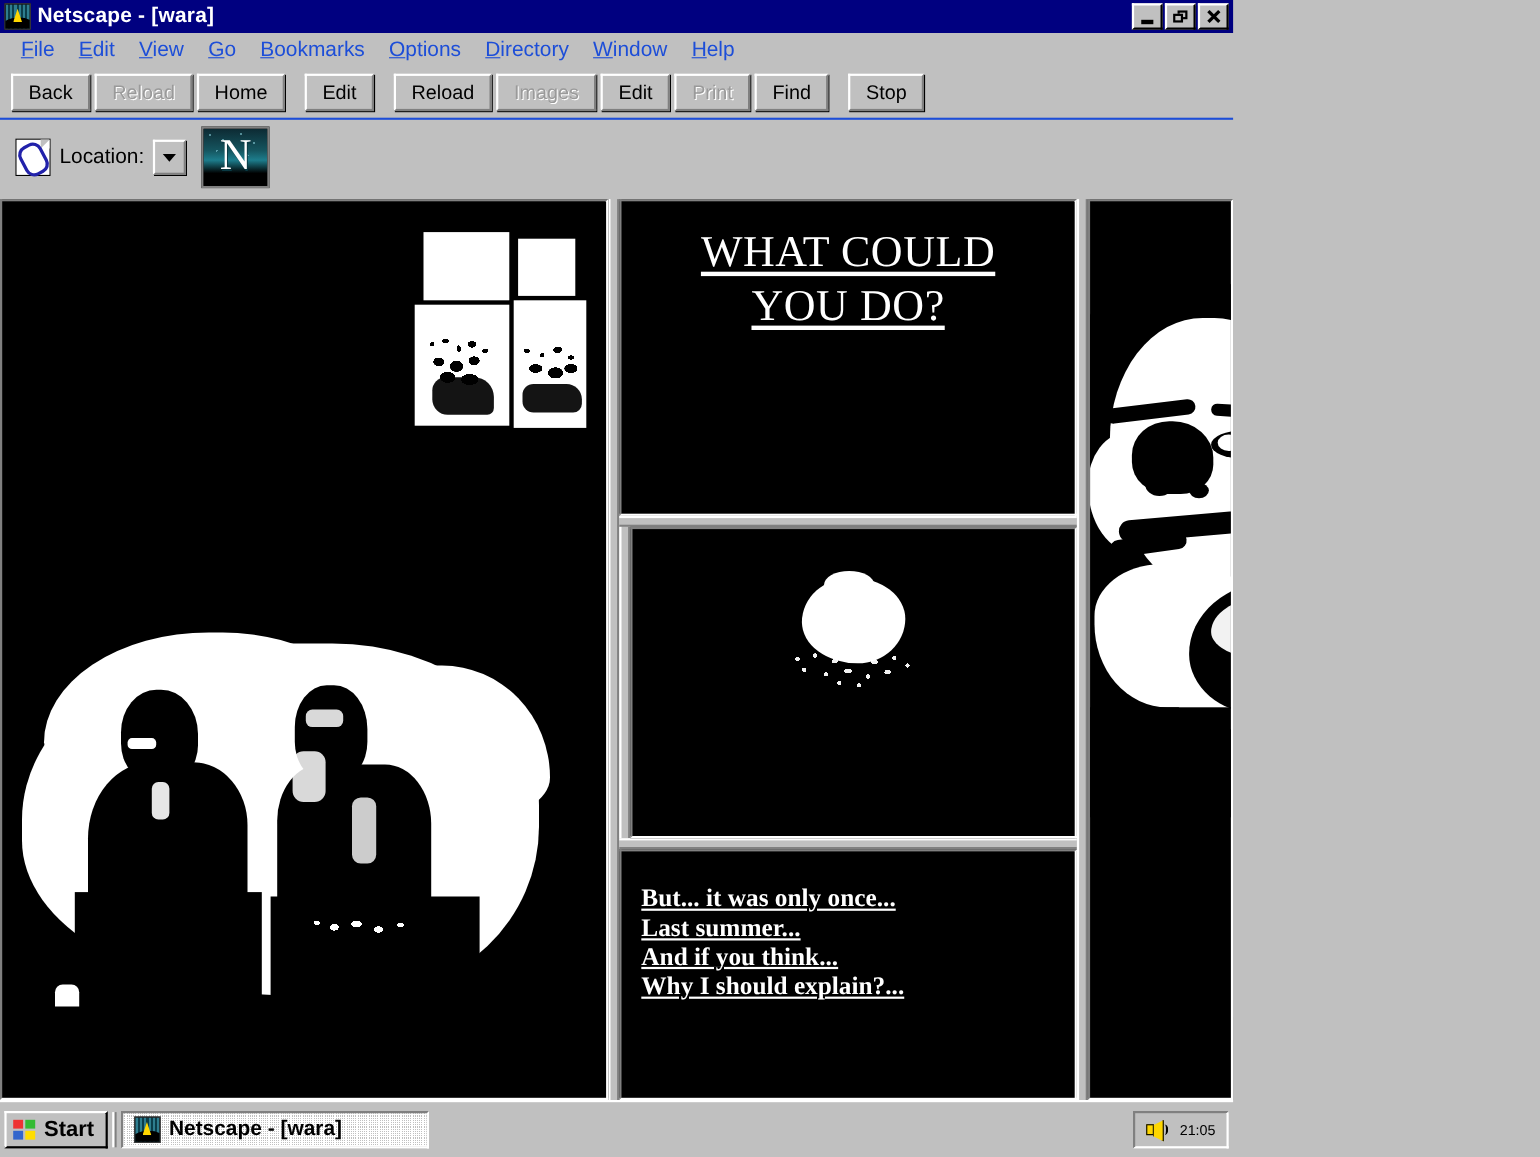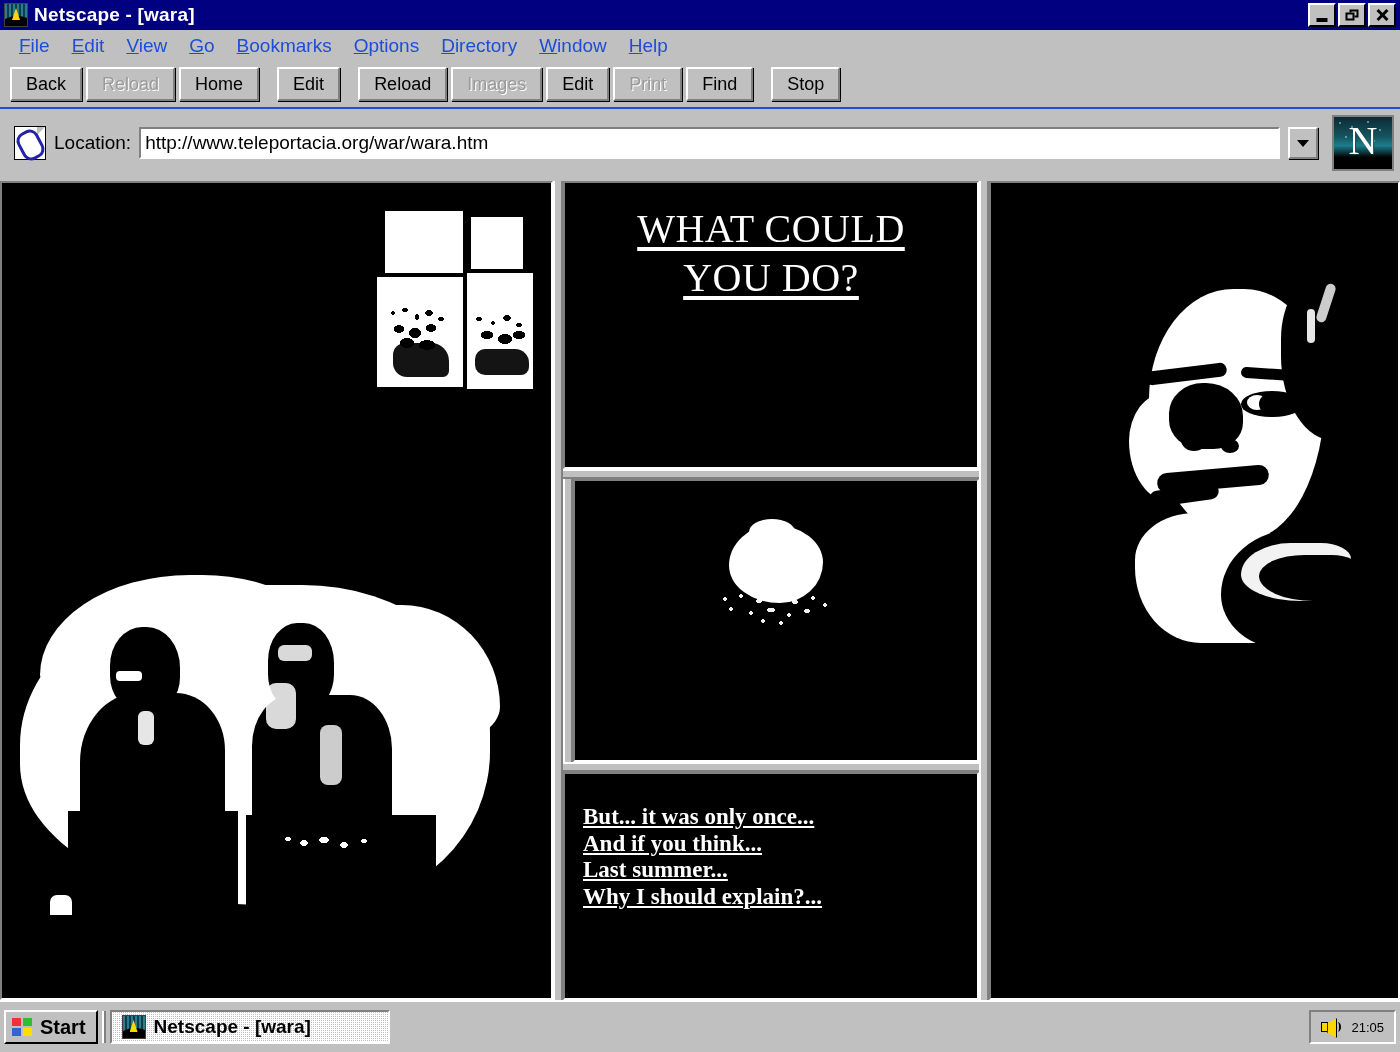--- a/index.html
+++ b/index.html
@@ -3,21 +3,21 @@
 <meta charset="utf-8">
 <title>Netscape - [wara]</title>
 <style>
   html,body{margin:0;padding:0;}
   body{
     width:1400px;height:1052px;overflow:hidden;
     background:#c0c0c0;
     font-family:"Liberation Sans", sans-serif;
     -webkit-font-smoothing:none;
   }
-  .app{width:1400px;height:1052px;position:relative;display:flex;flex-direction:column;background:#c0c0c0;}
+  .app{width:1121px;height:1052px;position:relative;display:flex;flex-direction:column;background:#c0c0c0;}
 
   
   .titlebar{
     height:30px;background:#000080;display:flex;align-items:center;
     padding:0 2px 0 4px;flex:0 0 auto;
   }
   .tb-icon{
     width:22px;height:22px;flex:0 0 auto;margin-right:6px;position:relative;
     background:#000;border:1px solid #404040;overflow:hidden;
   }
@@ -353,21 +353,20 @@
       <div class="tgap"></div>
       <div class="tbtn">Stop</div>
     </div>
   </div>
 
   <div class="locwrap">
     <div class="loc-icon">
         <div class="clip"></div>
       </div>
     <div class="loc-label">Location:</div>
-    <div class="loc-field">http://www.teleportacia.org/war/wara.htm</div>
     <div class="loc-drop">
       <div class="caret"></div>
     </div>
     <div class="nlogo">
       <div class="grad"></div>
         <div class="stars"></div>
       <div class="nn">N</div>
     </div>
   </div>
 
@@ -464,22 +463,22 @@
               <div class="dust"></div>
           </div>
         </div>
       </div>
 
       <div class="fsep-h"></div>
 
       <div class="cell cell-links">
         <div class="linklist">
           <a href="#">But... it was only once...</a>
+          <a href="#">Last summer...</a>
           <a href="#">And if you think...</a>
-          <a href="#">Last summer...</a>
           <a href="#">Why I should explain?...</a>
         </div>
       </div>
     </div>
 
     <div class="fsep"></div>
 
     <div class="frame frame-right">
       <div class="art">
         <div class="face">

